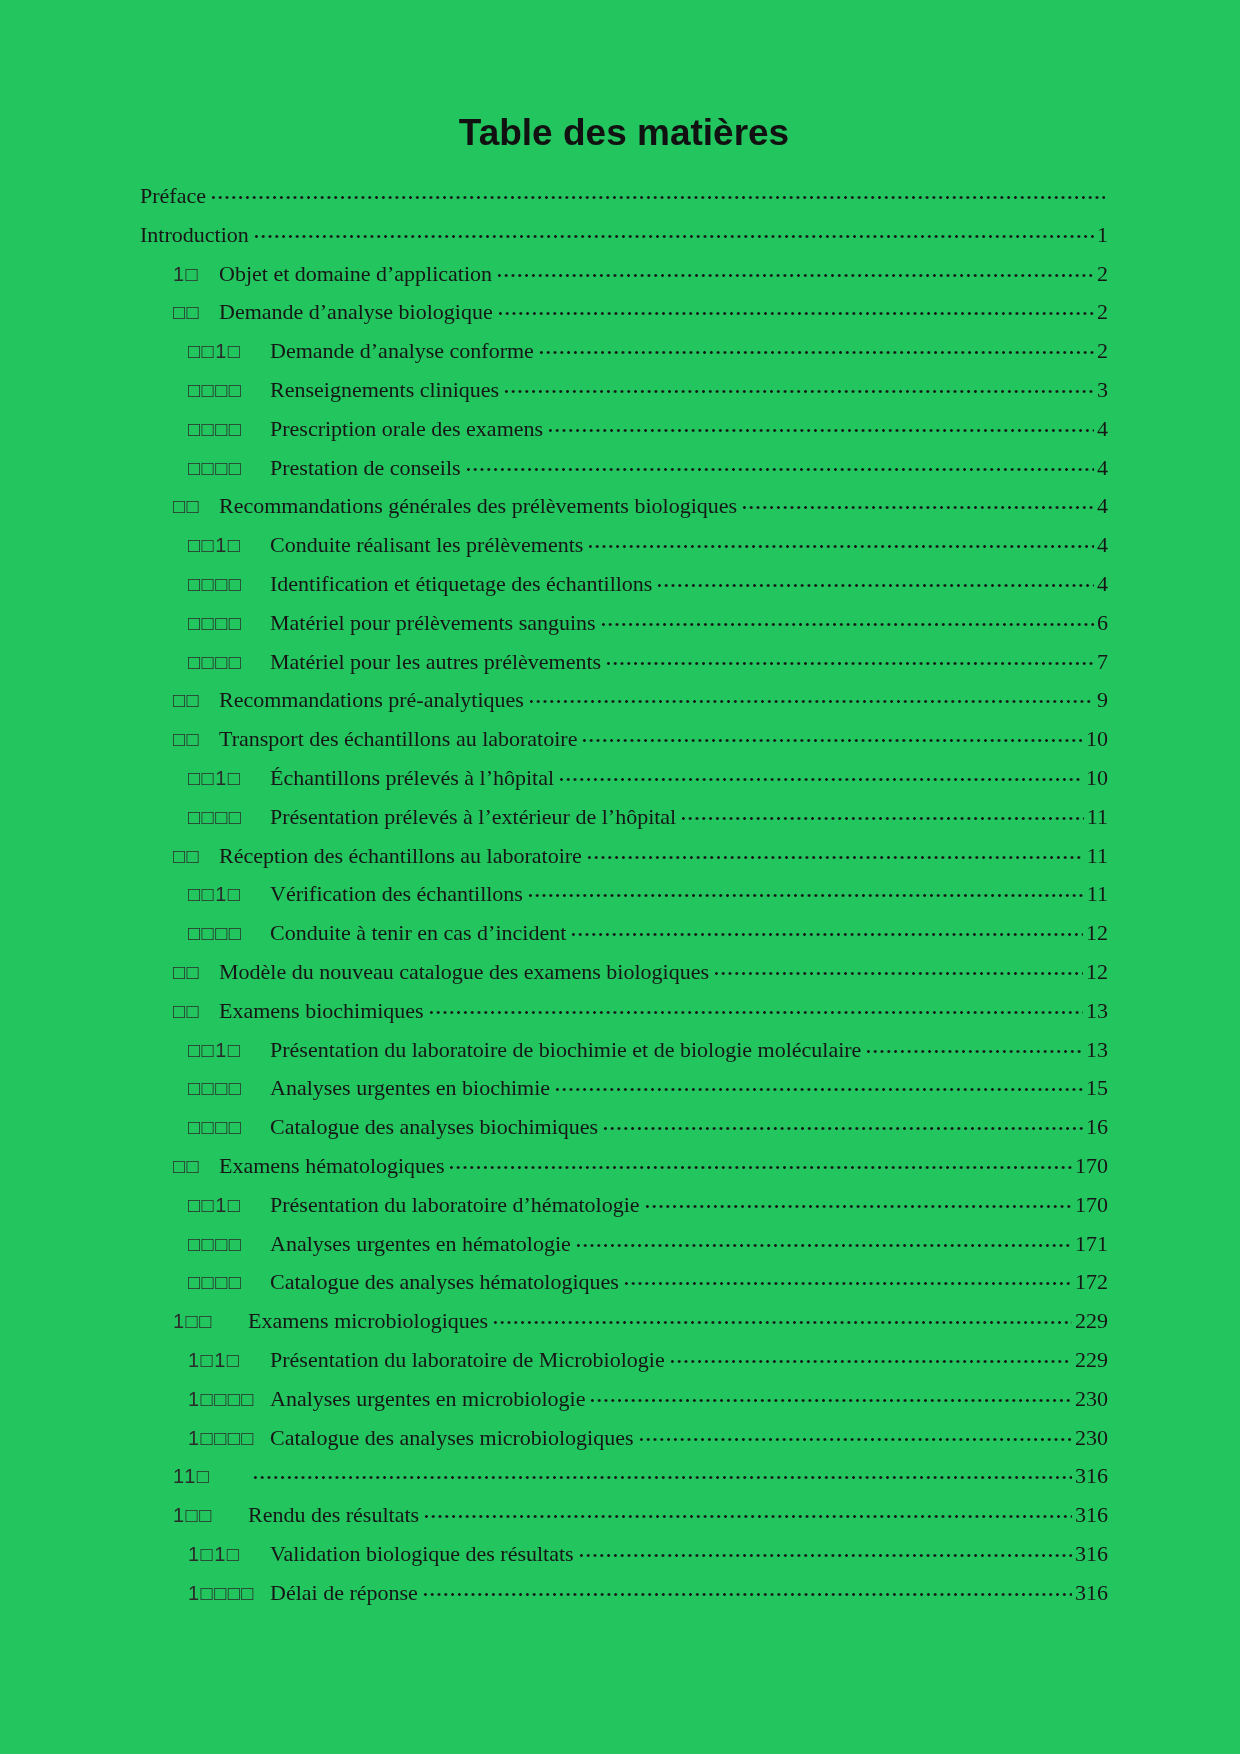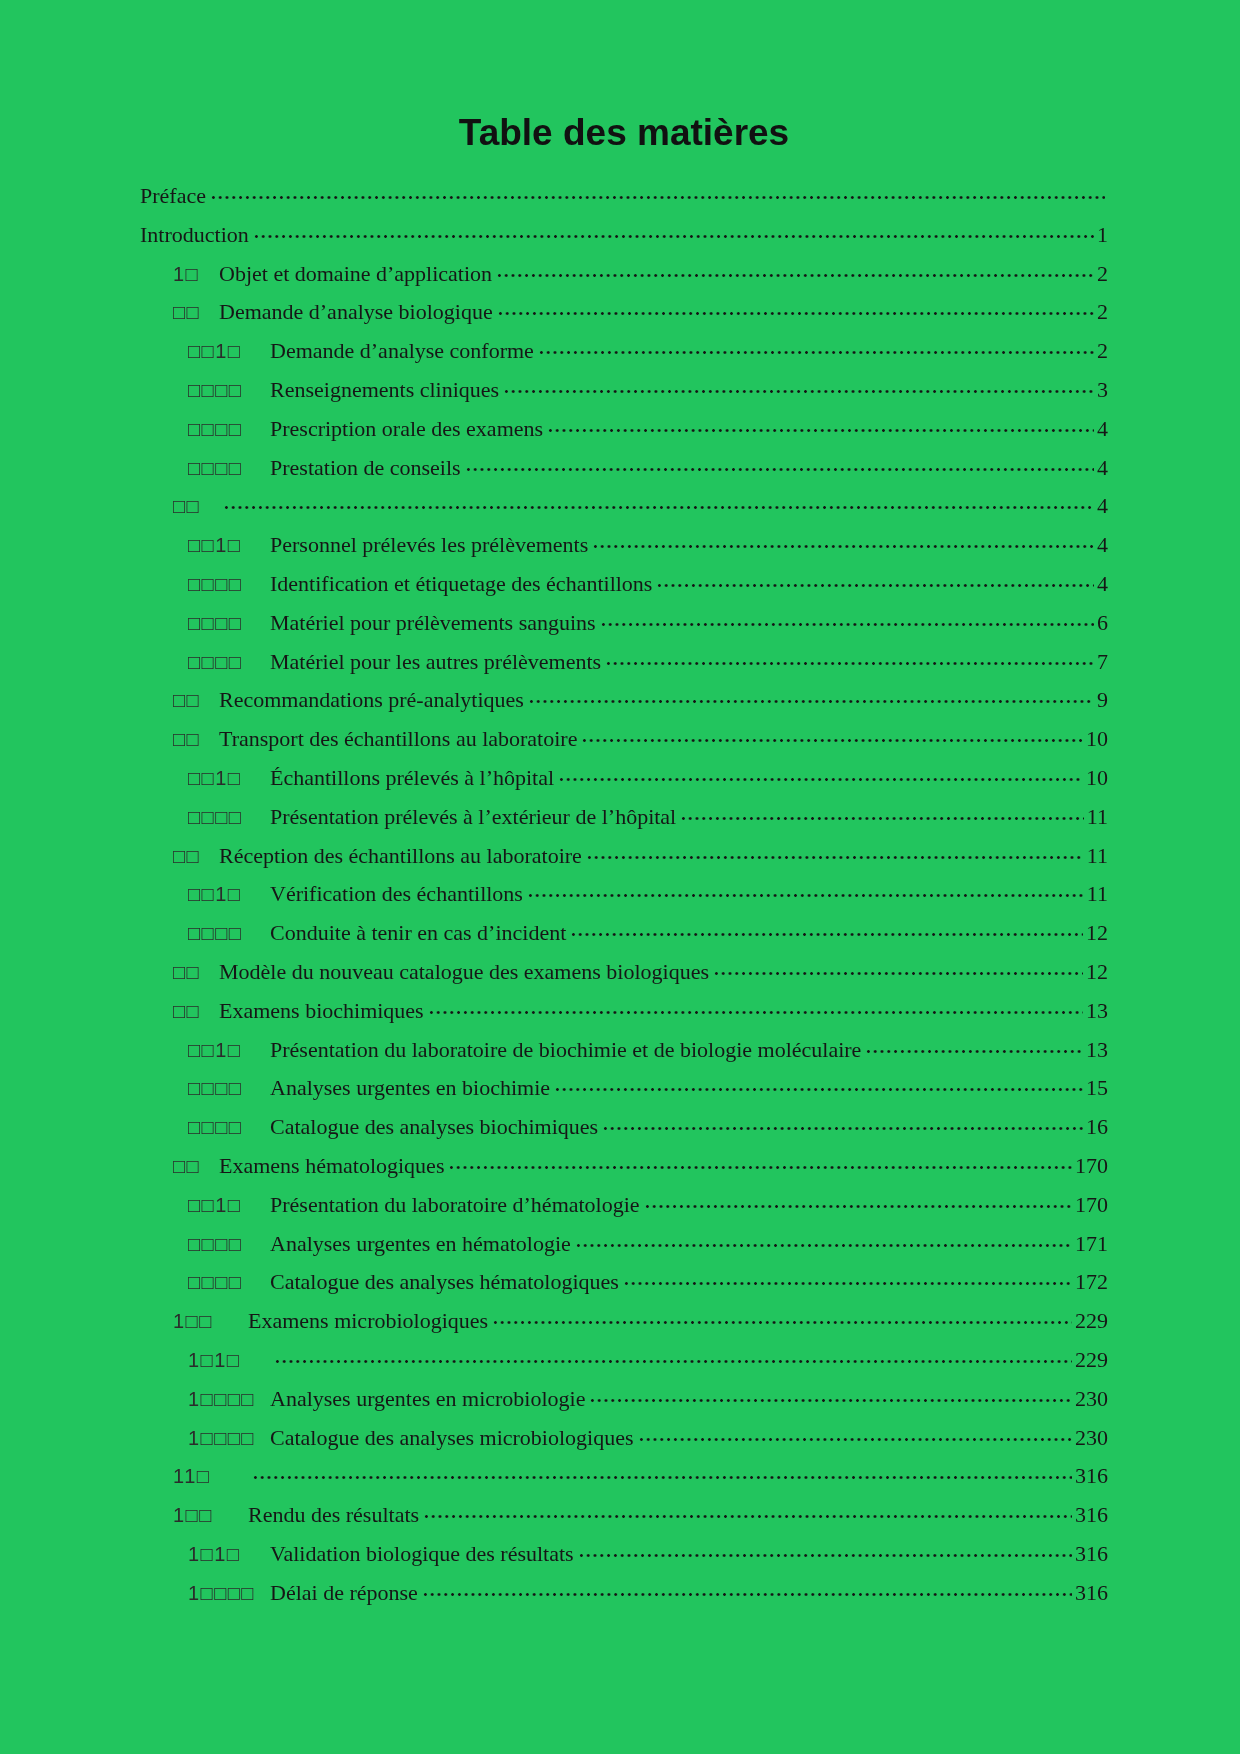--- a/index.html
+++ b/index.html
@@ -113,26 +113,27 @@
     <span class="pg">4</span>
   </div>
       <div class="toc-row lvl2">
     <span class="num">□□□□</span>
     <span class="lbl">Prestation de conseils</span>
     <span class="leader"></span>
     <span class="pg">4</span>
   </div>
       <div class="toc-row lvl1">
     <span class="num">□□</span>
-    <span class="leader"></span>
-    <span class="pg">4</span>
-  </div>
-      <div class="toc-row lvl2">
-    <span class="num">□□1□</span>
-    <span class="lbl">Personnel prélevés les prélèvements</span>
+    <span class="lbl">Recommandations générales des prélèvements biologiques</span>
+    <span class="leader"></span>
+    <span class="pg">4</span>
+  </div>
+      <div class="toc-row lvl2">
+    <span class="num">□□1□</span>
+    <span class="lbl">Conduite réalisant les prélèvements</span>
     <span class="leader"></span>
     <span class="pg">4</span>
   </div>
       <div class="toc-row lvl2">
     <span class="num">□□□□</span>
     <span class="lbl">Identification et étiquetage des échantillons</span>
     <span class="leader"></span>
     <span class="pg">4</span>
   </div>
       <div class="toc-row lvl2">
@@ -244,20 +245,21 @@
     <span class="pg">172</span>
   </div>
       <div class="toc-row lvl1 wide">
     <span class="num">1□□</span>
     <span class="lbl">Examens microbiologiques</span>
     <span class="leader"></span>
     <span class="pg">229</span>
   </div>
       <div class="toc-row lvl2">
     <span class="num">1□1□</span>
+    <span class="lbl">Présentation du laboratoire de Microbiologie</span>
     <span class="leader"></span>
     <span class="pg">229</span>
   </div>
       <div class="toc-row lvl2">
     <span class="num">1□□□□</span>
     <span class="lbl">Analyses urgentes en microbiologie</span>
     <span class="leader"></span>
     <span class="pg">230</span>
   </div>
       <div class="toc-row lvl2">

